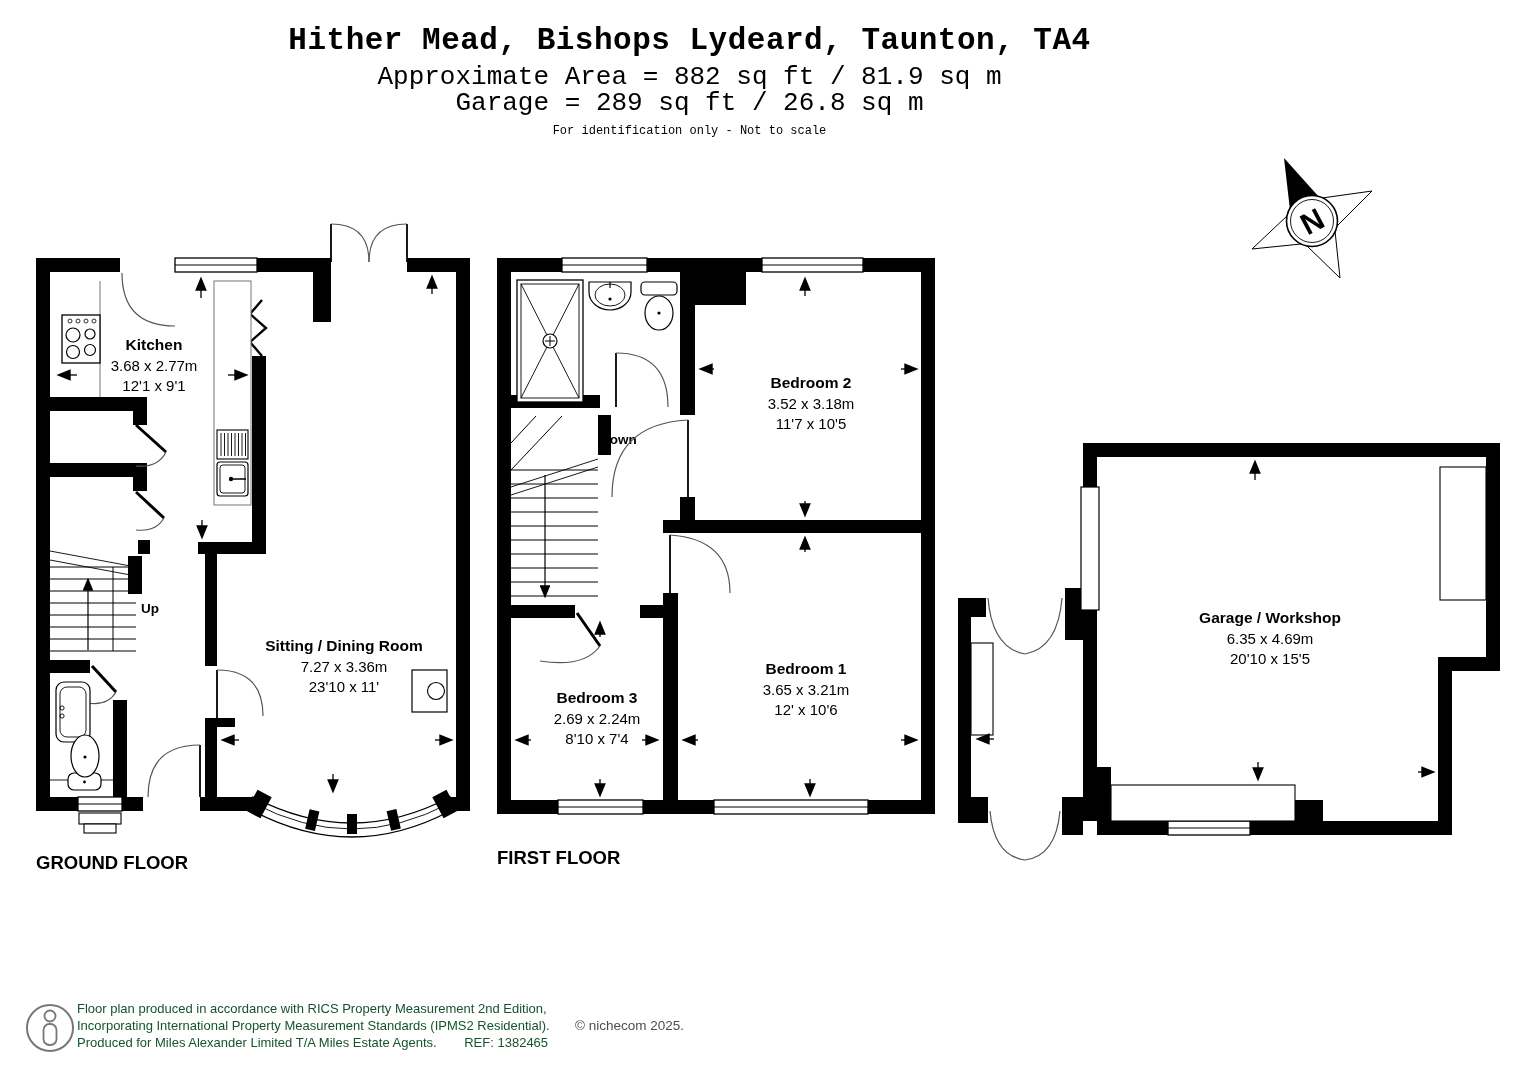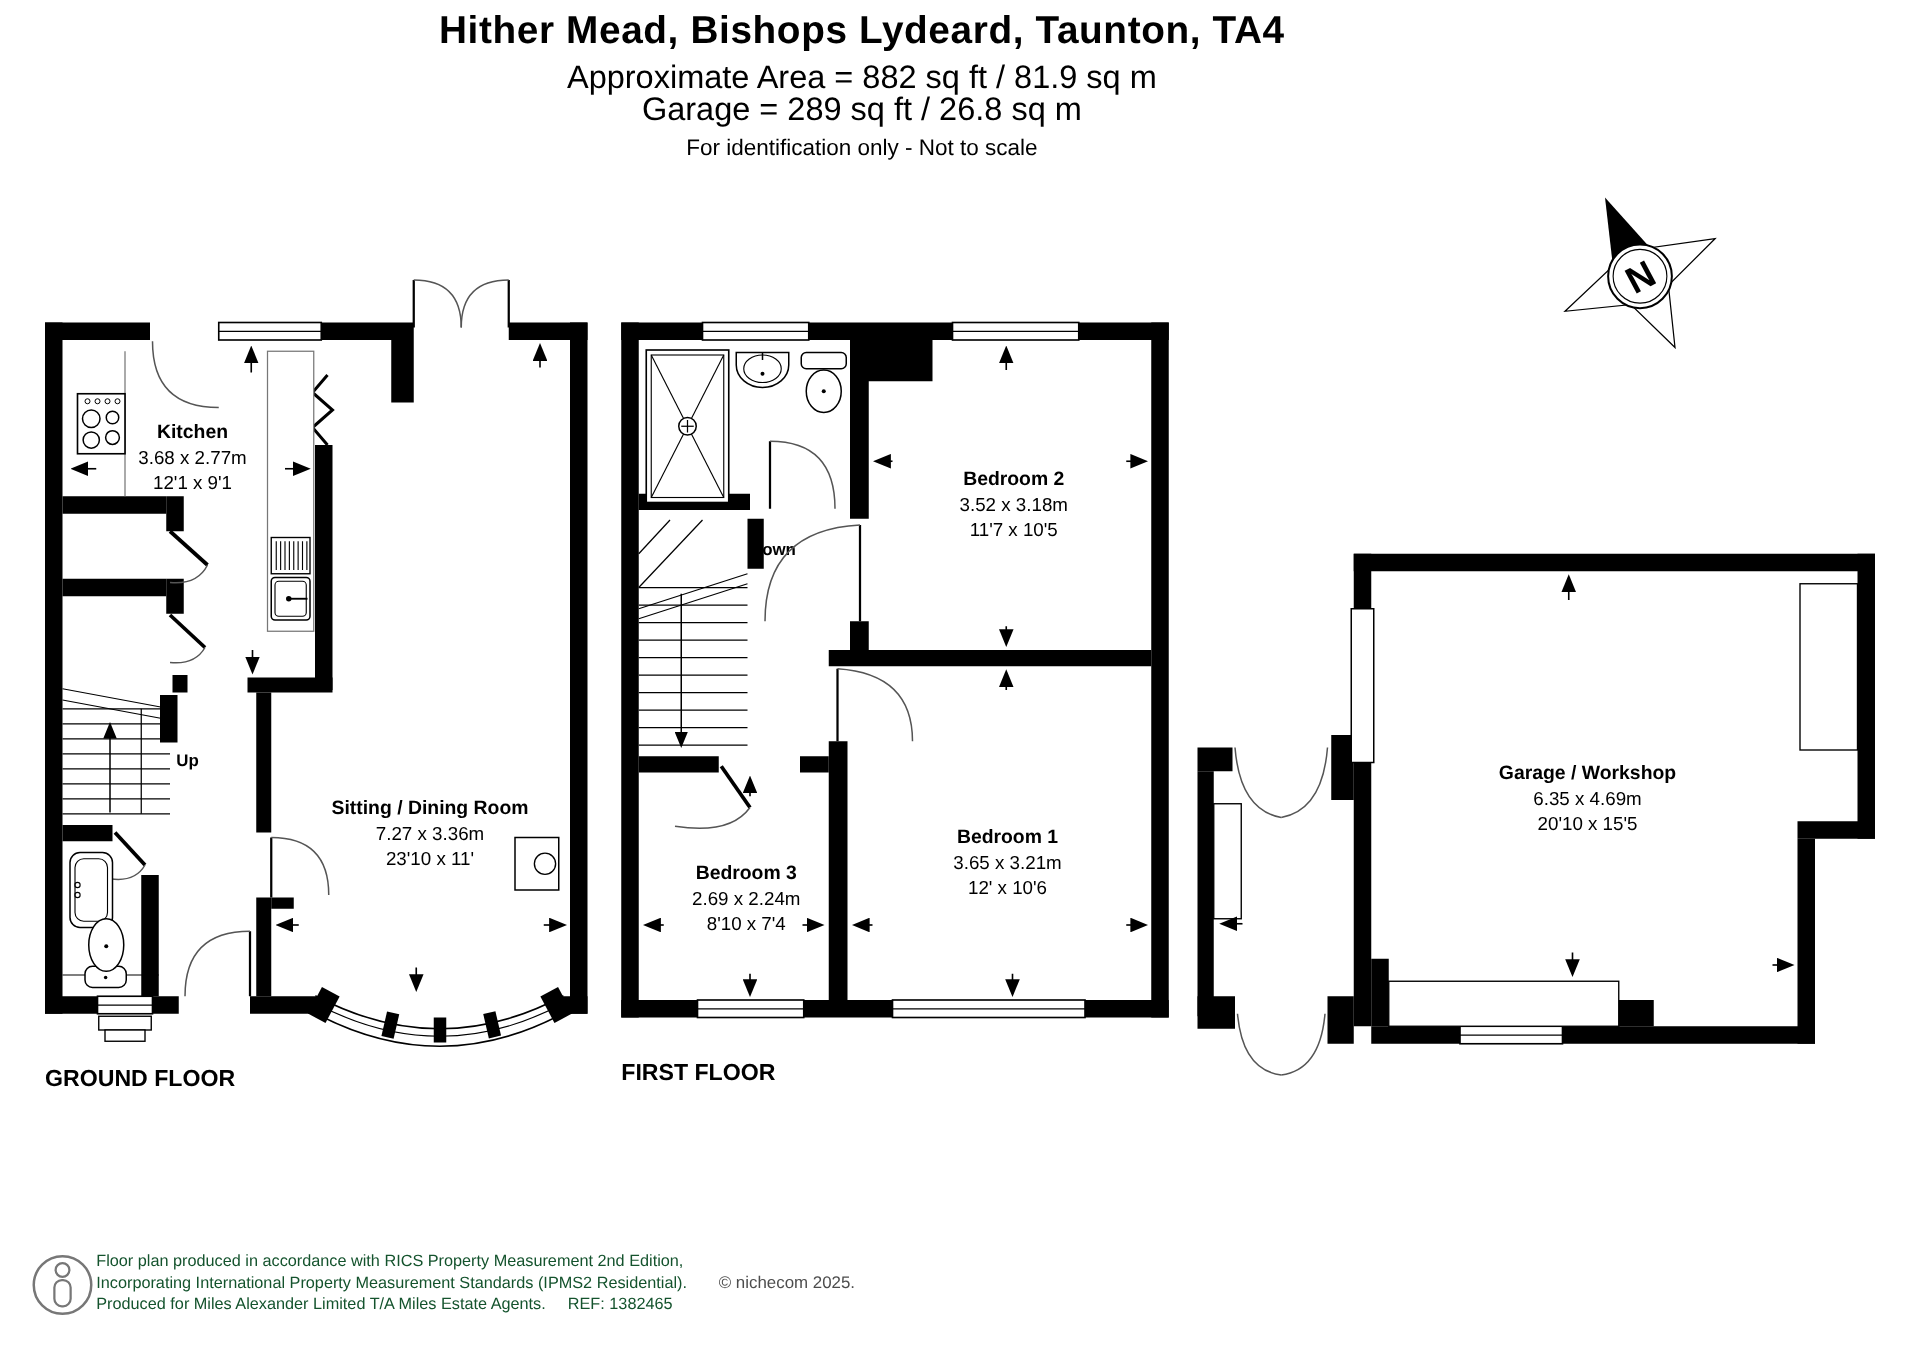--- a/index.html
+++ b/index.html
@@ -1,21 +1,21 @@
 <!DOCTYPE html>
 <html><head>
 <meta charset="utf-8">
 <style>
   html,body{margin:0;padding:0;background:#fff;}
   body{width:1527px;height:1080px;position:relative;overflow:hidden;
        font-family:"Liberation Sans", sans-serif;color:#000;}
-  .header{position:absolute;left:0;top:6px;width:1379px;text-align:center;}
+  .header{position:absolute;left:0;top:23px;width:1379px;text-align:center;font-family:Liberation Mono, monospace;}
   .title{font-size:31px;font-weight:bold;letter-spacing:0.5px;}
   .area{font-size:26px;margin-top:6px;line-height:26px;}
-  .disclaimer{font-size:18px;margin-top:8px;}
+  .disclaimer{font-size:12px;margin-top:8px;}
   svg text{font-family:"Liberation Sans", sans-serif;}
   .room-name{font-size:15.5px;font-weight:bold;}
   .room-dim{font-size:15px;}
   .floor-label{font-size:18.5px;font-weight:bold;}
   .updown{font-size:13.5px;font-weight:bold;}
   .footer{position:absolute;left:77px;top:1000px;font-size:13px;color:#14532d;line-height:17px;}
   .copyright{position:absolute;left:575px;top:1018px;font-size:13.5px;color:#4d4d4d;text-align:right;}
   .footer-icon{position:absolute;left:22px;top:1000px;}
   .plan-svg{position:absolute;left:0;top:0;}
 </style>
@@ -395,16 +395,16 @@
 <svg class="footer-icon" width="60" height="60">
   <circle cx="28" cy="28" r="23" fill="none" stroke="#777" stroke-width="2"></circle>
   <circle cx="28" cy="16" r="5.5" fill="none" stroke="#777" stroke-width="1.8"></circle>
   <rect x="21.5" y="24" width="13" height="21" rx="6" fill="none" stroke="#777" stroke-width="1.8"></rect>
 </svg>
 <div class="footer">
   <div>Floor plan produced in accordance with RICS Property Measurement 2nd Edition,</div>
   <div>Incorporating International Property Measurement Standards (IPMS2 Residential).</div>
   <div>
     <span>Produced for Miles Alexander Limited T/A Miles Estate Agents.</span>
-    <span style="margin-left:14px">REF: 1382465</span>
+    <span style="margin-left:24px">REF: 1382465</span>
   </div>
 </div>
 <div class="copyright">© nichecom 2025.</div>
 
 </body></html>

